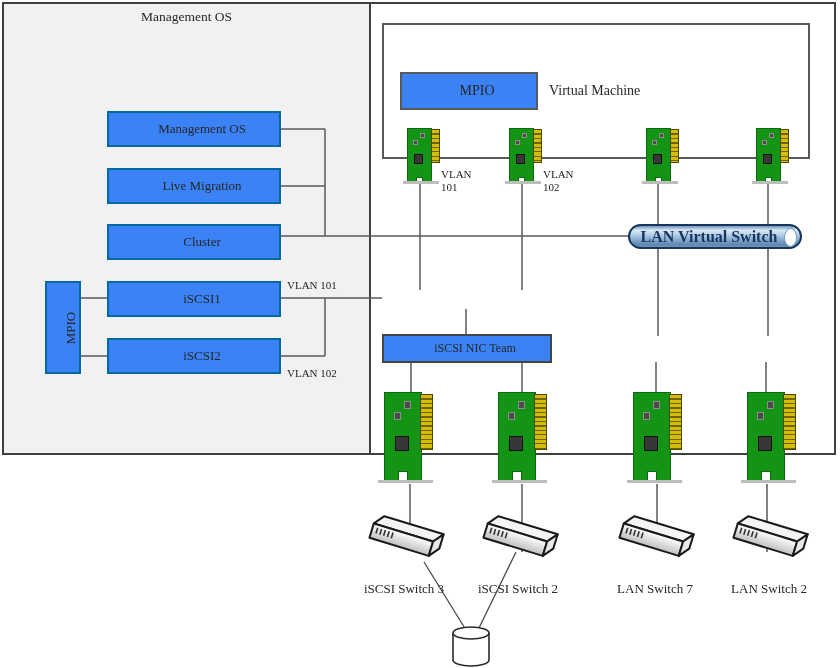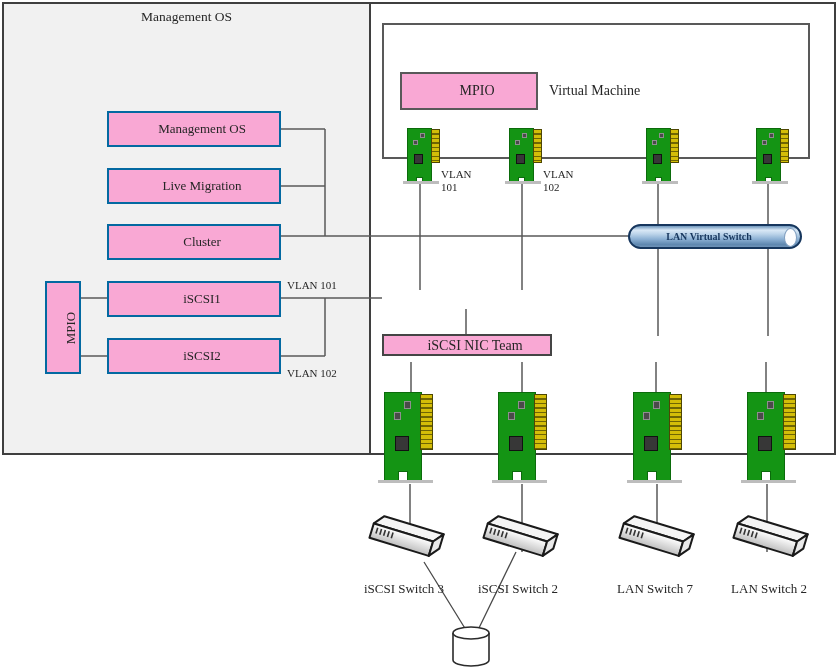--- a/index.html
+++ b/index.html
@@ -13,39 +13,39 @@
   .wires { position:absolute; left:0; top:0; z-index:1; }
 
   
   .panel { position:absolute; z-index:0; }
   .panel-left  { left:2px; top:2px; width:369px; height:453px; background:#f1f1f1; border:2px solid #3f3f3f; }
   .panel-right { left:371px; top:2px; width:465px; height:453px; background:#ffffff; border:2px solid #3f3f3f; border-left:none; }
   .panel-title { position:absolute; left:2px; top:9px; width:369px; text-align:center; font-size:13.5px; z-index:2; }
 
   
   .box {
-    position:absolute; z-index:2; background:#f9a8d4; border:2px solid #0369a1;
+    position:absolute; z-index:2; background:#3b82f6; border:2px solid #0369a1;
     display:flex; align-items:center; justify-content:center; font-size:13px;padding-left:16px;
   }
   .lbox { left:107px; width:174px; height:36px; }
   .mpio-v { left:45px; top:281px; width:36px; height:93px; }
   .mpio-v span { transform:rotate(-90deg); white-space:nowrap; }
-  .teambox { border-color:#454545; height:22px; font-size:14px;align-items:flex-end; }
+  .teambox { border-color:#454545; height:29px; font-size:12px; }
 
   .vm-box { position:absolute; left:382px; top:23px; width:428px; height:136px; background:#fff; border:2px solid #595959; z-index:2; }
   .vm-title { position:absolute; left:549px; top:83px; font-size:14px; z-index:3; }
 
   .small-label { position:absolute; font-size:11px; z-index:4; white-space:pre-line; line-height:13px; }
 
   
   .cyl {
     position:absolute; z-index:3; height:25px; border-radius:13px; border:2px solid #16365d;
     background:linear-gradient(180deg,#6f97bd 0%,#d9e8f6 20%,#bcd4ea 38%,#8db1d4 62%,#5f88b0 88%,#6e93b8 100%);
     display:flex; align-items:center; justify-content:center;
-    font-size:10px; font-weight:bold; color:#16365d;
+    font-size:16px; font-weight:bold; color:#16365d;
   }
   .cyl::after {
     content:""; position:absolute; right:3px; top:2px; width:11px; height:17px;
     background:#fcfdff; border:1px solid #7e9dbf; border-radius:50%;
   }
   .cyl span { position:relative; padding-right:12px; }
 
   
   .nic { position:absolute; z-index:4; }
   .nic .pcb { position:absolute; left:0; top:0; width:100%; height:100%; background:#149414; border:1px solid #0b6b0b; }

